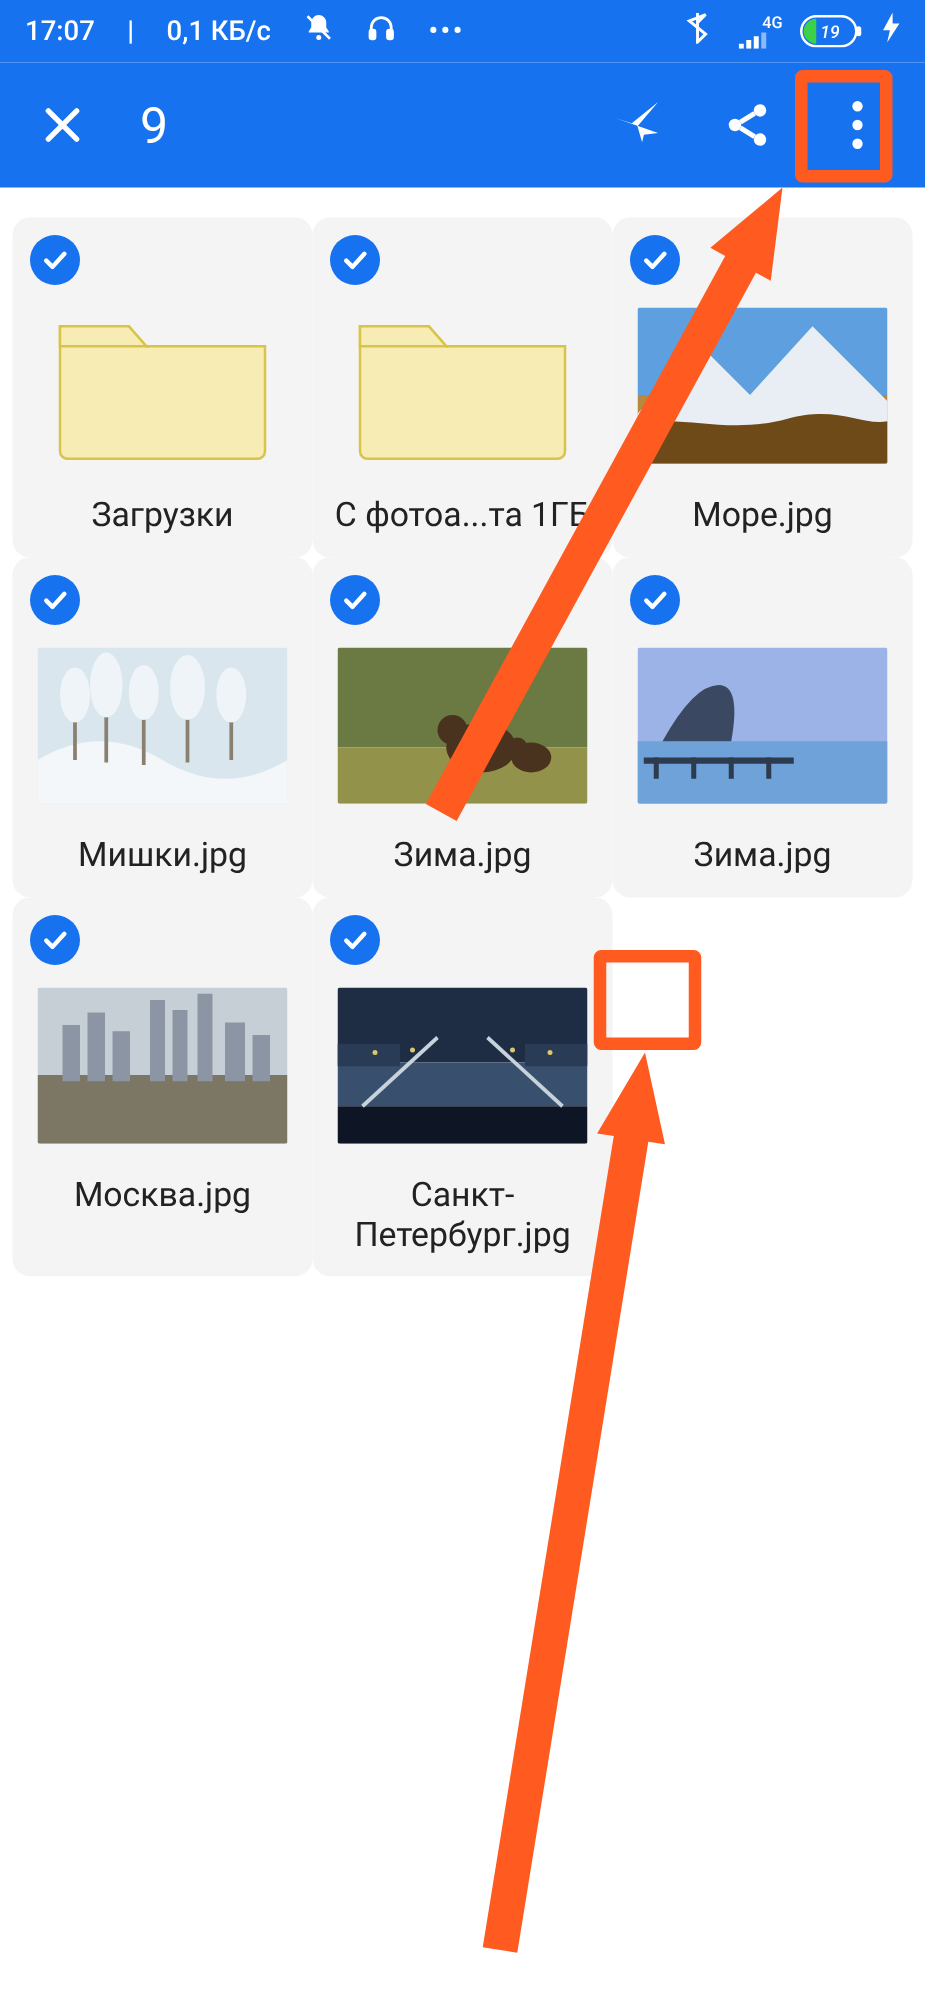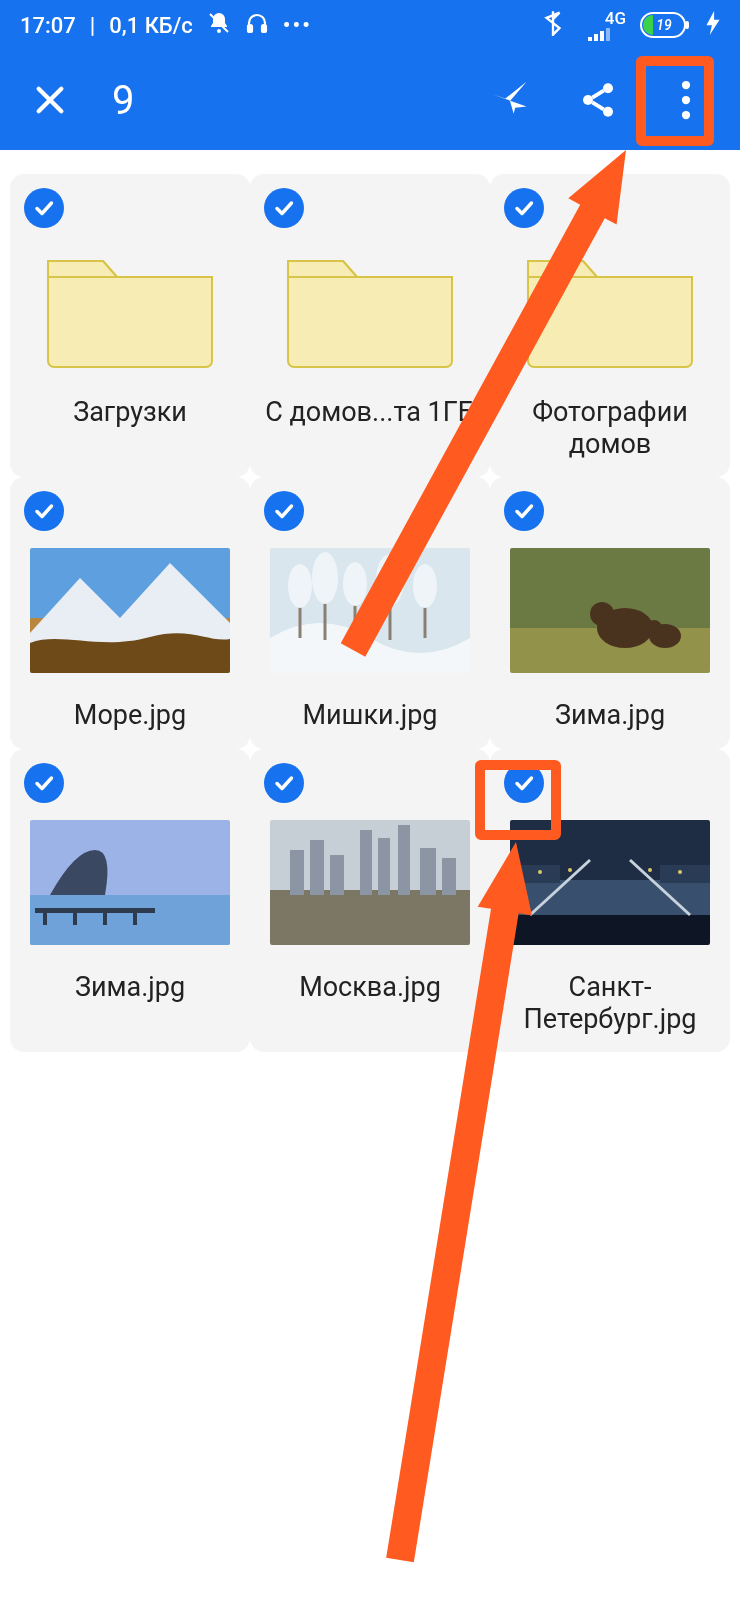--- a/index.html
+++ b/index.html
@@ -1,20 +1,20 @@
 <!DOCTYPE html>
 <html><head>
 <meta charset="utf-8">
 <style>
   * { box-sizing: border-box; margin: 0; padding: 0; }
   html, body { width: 740px; height: 1603px; font-family: -apple-system, Roboto, Arial, sans-serif; background: #fff; overflow: hidden; }
 
   
   .status-bar { height: 50px; background: #1672ee; color: #fff; display: flex; align-items: center; padding: 0 20px; font-size: 22px; font-weight: 500; }
-  .status-left { display: flex; align-items: center; gap: 14px; }
+  .status-left { display: flex; align-items: center; gap: 26px; }
   .status-right { margin-left: auto; display: flex; align-items: center; gap: 14px; }
   .batt { display:inline-flex; align-items:center;font-style:italic; }
 
   
   .app-bar { height: 100px; background: #1672ee; color: #fff; display: flex; align-items: center; padding: 0 30px; }
   .app-bar .count { font-size: 40px; margin-left: 42px; }
   .app-bar .spacer { flex: 1; }
   .app-bar .ico { width: 48px; height: 48px; margin-left: 40px; display: flex; align-items: center; justify-content: center; }
   .app-bar .close-x { width: 40px; height: 40px; display:flex; align-items:center; justify-content:center;}
   .app-bar svg { fill: #fff; }
@@ -57,21 +57,21 @@
     </span>
     <span style="letter-spacing:2px;">•••</span>
   </div>
   <div class="status-right">
     <span>
       <svg width="20" height="26" viewBox="0 0 12 20" fill="none" stroke="#fff" stroke-width="1.8">
           <path d="M6 1v18l5-5-10-8 10-4-5 5"></path>
         </svg>
     </span>
     <span style="font-size:14px; line-height:1; display:flex; flex-direction:column; align-items:center;">
-      <span style="font-size:17px;margin-left:28px;">4G</span>
+      <span style="font-size:13px;margin-left:28px;">4G</span>
       <svg width="26" height="14" viewBox="0 0 26 14">
           <rect x="0" y="10" width="4" height="4" fill="#fff"></rect>
           <rect x="6" y="7" width="4" height="7" fill="#fff"></rect>
           <rect x="12" y="4" width="4" height="10" fill="#fff"></rect>
           <rect x="18" y="1" width="4" height="13" fill="#fff" opacity="0.5"></rect>
         </svg>
     </span>
     <span class="batt">
       <svg width="52" height="26" viewBox="0 0 52 26">
           <rect x="1" y="1" width="44" height="24" rx="12" fill="none" stroke="#fff" stroke-width="2"></rect>
@@ -138,35 +138,21 @@
         <svg viewBox="0 0 24 24">
           <path d="M5 12.5 10 17.5 19.5 7" fill="none" stroke="#fff" stroke-width="3.5" stroke-linecap="round" stroke-linejoin="round"></path>
         </svg>
       </div>
       <div class="thumb-area">
         <svg class="folder-svg" viewBox="0 0 180 130">
           <path d="M8 18h55l14 16h95v84a6 6 0 0 1-6 6H14a6 6 0 0 1-6-6z" fill="#f7edb4" stroke="#d8c448" stroke-width="2"></path>
           <path d="M8 18h55l14 16H8z" fill="#f7edb4" stroke="#d8c448" stroke-width="2"></path>
         </svg>
       </div>
-      <div class="fname">С домов...та 1ГБ</div>
-    </div>
-    <div class="tile">
-      <div class="check">
-        <svg viewBox="0 0 24 24">
-          <path d="M5 12.5 10 17.5 19.5 7" fill="none" stroke="#fff" stroke-width="3.5" stroke-linecap="round" stroke-linejoin="round"></path>
-        </svg>
-      </div>
-      <div class="thumb-area">
-        <svg class="folder-svg" viewBox="0 0 180 130">
-          <path d="M8 18h55l14 16h95v84a6 6 0 0 1-6 6H14a6 6 0 0 1-6-6z" fill="#f7edb4" stroke="#d8c448" stroke-width="2"></path>
-          <path d="M8 18h55l14 16H8z" fill="#f7edb4" stroke="#d8c448" stroke-width="2"></path>
-        </svg>
-      </div>
-      <div class="fname">Фотографии домов</div>
+      <div class="fname">С фотоа...та 1ГБ</div>
     </div>
     <div class="tile">
       <div class="check">
         <svg viewBox="0 0 24 24">
           <path d="M5 12.5 10 17.5 19.5 7" fill="none" stroke="#fff" stroke-width="3.5" stroke-linecap="round" stroke-linejoin="round"></path>
         </svg>
       </div>
       <div class="thumb-area">
         <svg class="photo" viewBox="0 0 200 125" preserveAspectRatio="xMidYMid slice">
           <rect width="200" height="70" fill="#5ea0df"></rect>

